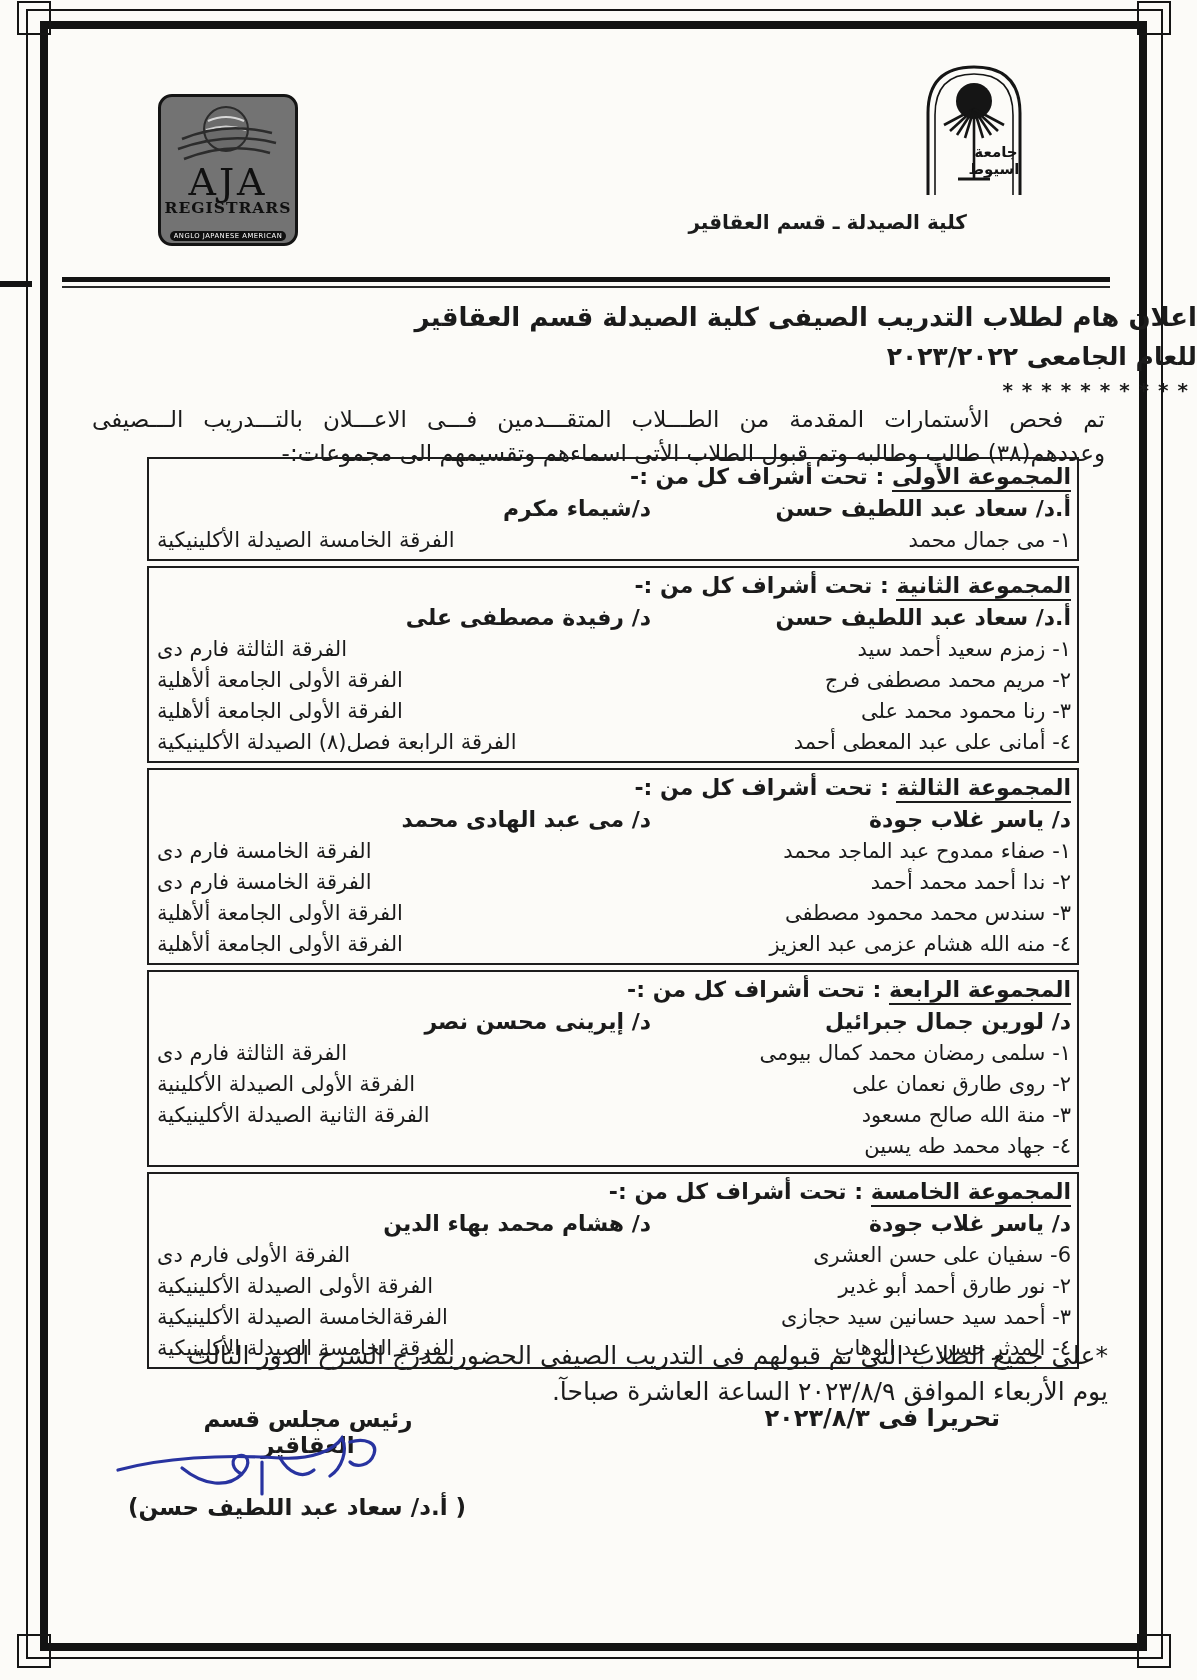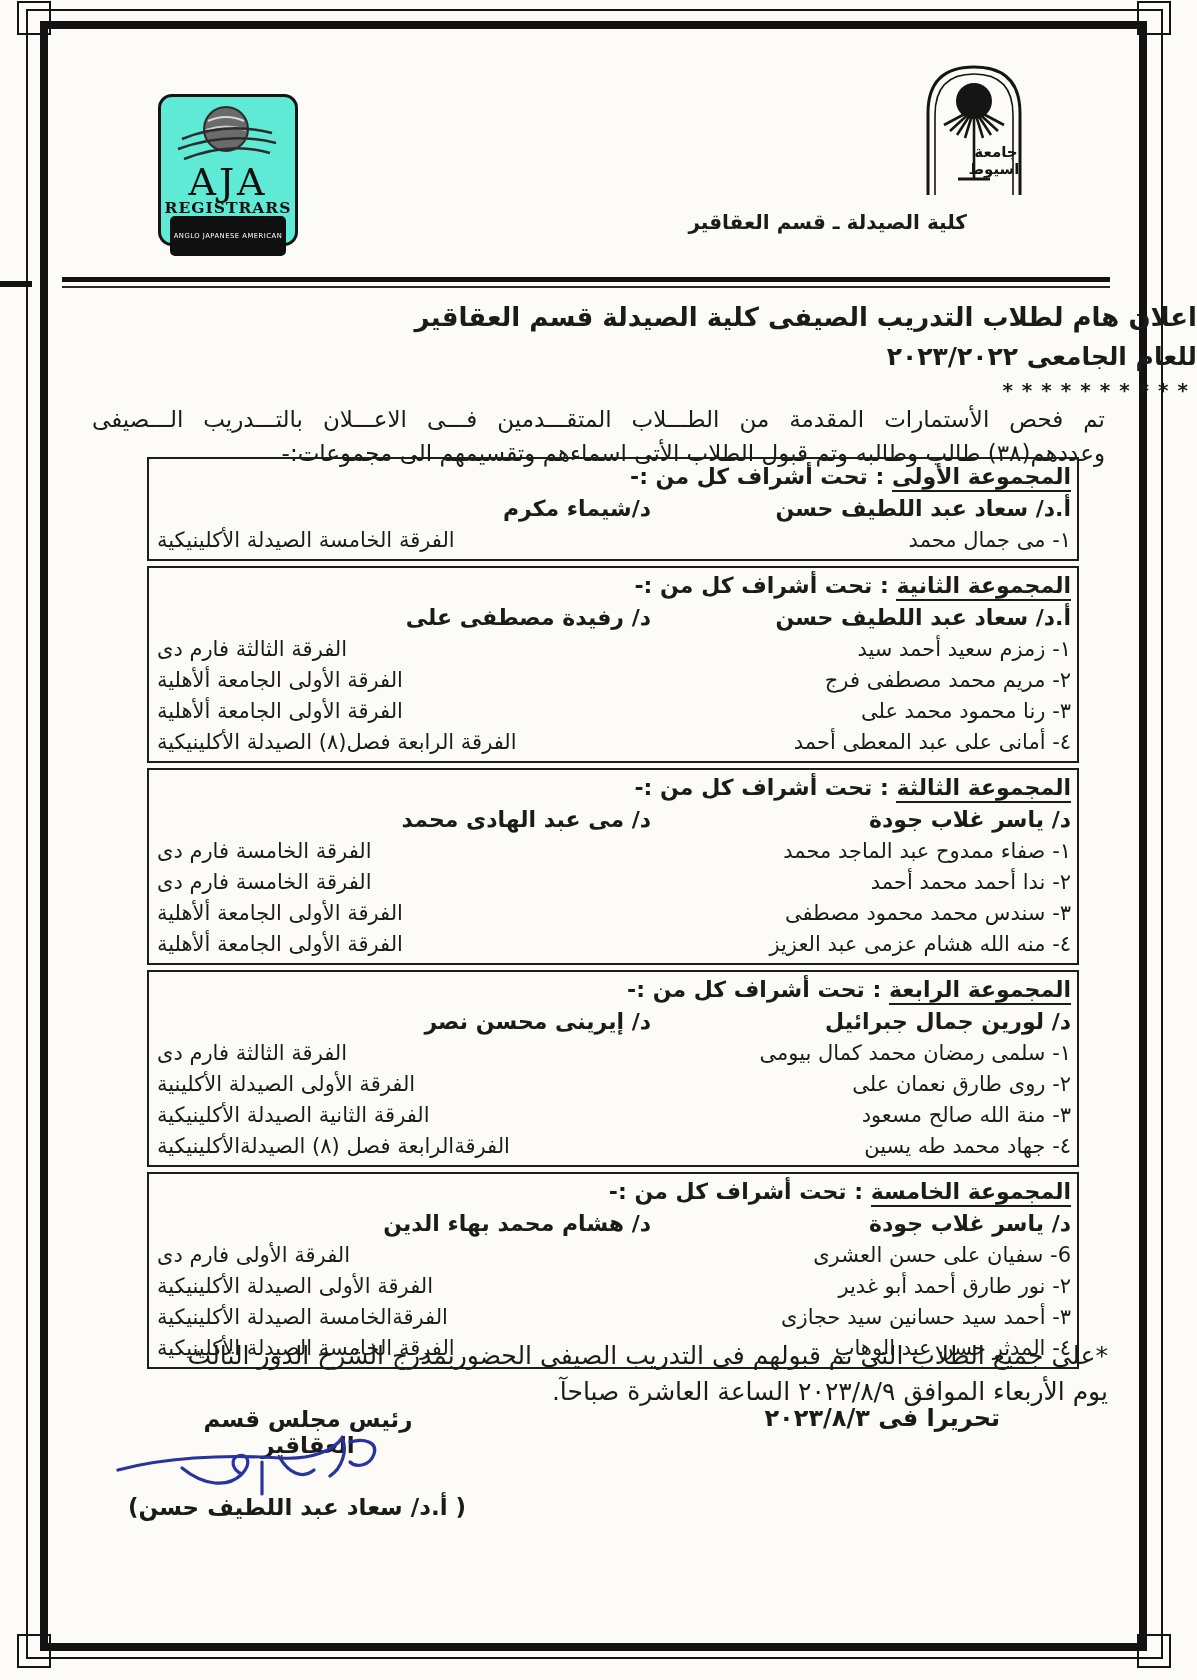--- a/index.html
+++ b/index.html
@@ -10,24 +10,24 @@
   }
   
   .frame-thin{position:absolute;left:26px;top:9px;right:34px;bottom:21px;border:2px solid #151515;}
   .frame-thick{position:absolute;left:40px;top:21px;right:50px;bottom:29px;border:8px solid #131313;}
   .corner{position:absolute;width:30px;height:30px;border:2px solid #151515;background:transparent;}
   .corner.tl{left:17px;top:1px;}
   .corner.tr{right:26px;top:1px;}
   .corner.bl{left:17px;bottom:12px;}
   .corner.br{right:26px;bottom:12px;}
   
-  .aja-logo{position:absolute;left:158px;top:94px;width:140px;height:152px;border:3px solid #141414;border-radius:14px;background:#5eead4;text-align:center;padding-top:6px;box-sizing:border-box;direction:ltr;}
+  .aja-logo{position:absolute;left:158px;top:94px;width:140px;height:152px;border:3px solid #141414;border-radius:14px;background:#737373;text-align:center;padding-top:6px;box-sizing:border-box;direction:ltr;}
   .aja-main{font-family:"DejaVu Serif",serif;font-size:38px;line-height:34px;letter-spacing:3px;color:#101010;margin-top:-4px;}
   .aja-reg{font-family:"DejaVu Serif",serif;font-size:15.5px;font-weight:bold;letter-spacing:1px;color:#101010;line-height:17px;}
-  .aja-band{display:inline-block;background:#101010;color:#fff;font-size:6.8px;letter-spacing:.5px;border-radius:5px;padding:16px 4px;line-height:8px;margin-top:0;}
+  .aja-band{display:inline-block;background:#101010;color:#fff;font-size:6.8px;letter-spacing:.5px;border-radius:5px;padding:1px 4px;line-height:8px;margin-top:15px;}
   .assiut-logo{position:absolute;left:922px;top:57px;width:104px;height:142px;}
   .dept-title{position:absolute;top:210px;right:230px;font-size:20px;font-weight:bold;letter-spacing:.5px;}
   .divider-a{position:absolute;top:277px;left:62px;width:1048px;height:5px;background:#131313;}
   .divider-b{position:absolute;top:286px;left:62px;width:1048px;height:2px;background:#2a2a2a;}
   .divider-stub{position:absolute;top:281px;left:0;width:32px;height:6px;background:#131313;}
   
   .title-block{position:absolute;top:297px;left:0;width:1197px;text-align:right;}
   .t1{font-size:26px;font-weight:bold;line-height:40px;}
   .t2{font-size:25px;font-weight:bold;line-height:40px;}
   .stars{font-size:20px;font-weight:bold;letter-spacing:9px;line-height:26px;direction:ltr;}
@@ -192,21 +192,20 @@
       <div class="s-row">
         <span class="s-name">٢- روى طارق نعمان على</span>
         <span class="s-class">الفرقة الأولى الصيدلة الأكلينية</span>
       </div>
       <div class="s-row">
         <span class="s-name">٣- منة الله صالح مسعود</span>
         <span class="s-class">الفرقة الثانية الصيدلة الأكلينيكية</span>
       </div>
       <div class="s-row">
         <span class="s-name">٤- جهاد محمد طه يسين</span>
-        <span class="s-class">الفرقةالرابعة فصل (٨) الصيدلةالأكلينيكية</span>
       </div>
     </section>
 
     <section class="group">
       <div class="g-head"><span class="g-title">المجموعة الخامسة</span><span> : تحت أشراف كل من :-</span></div>
       <div class="g-sup">
         <span class="sup-r">د/ ياسر غلاب جودة</span>
         <span class="sup-l">د/ هشام محمد بهاء الدين</span>
       </div>
       <div class="s-row">

